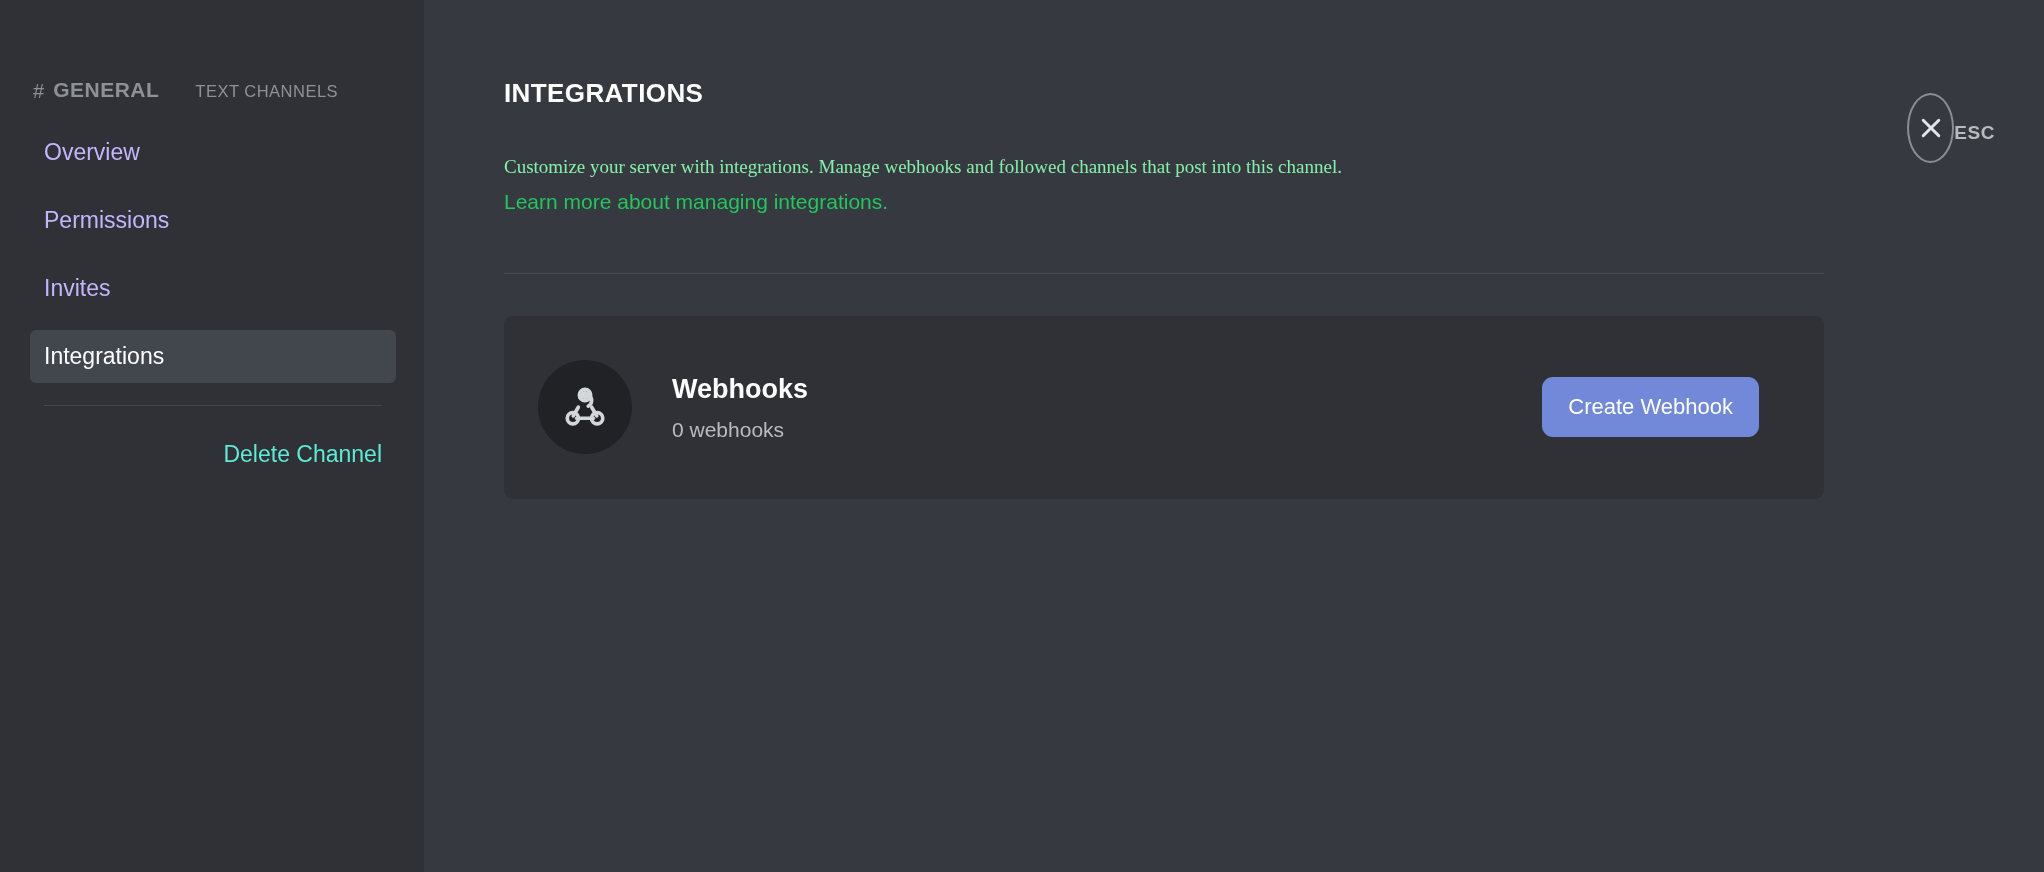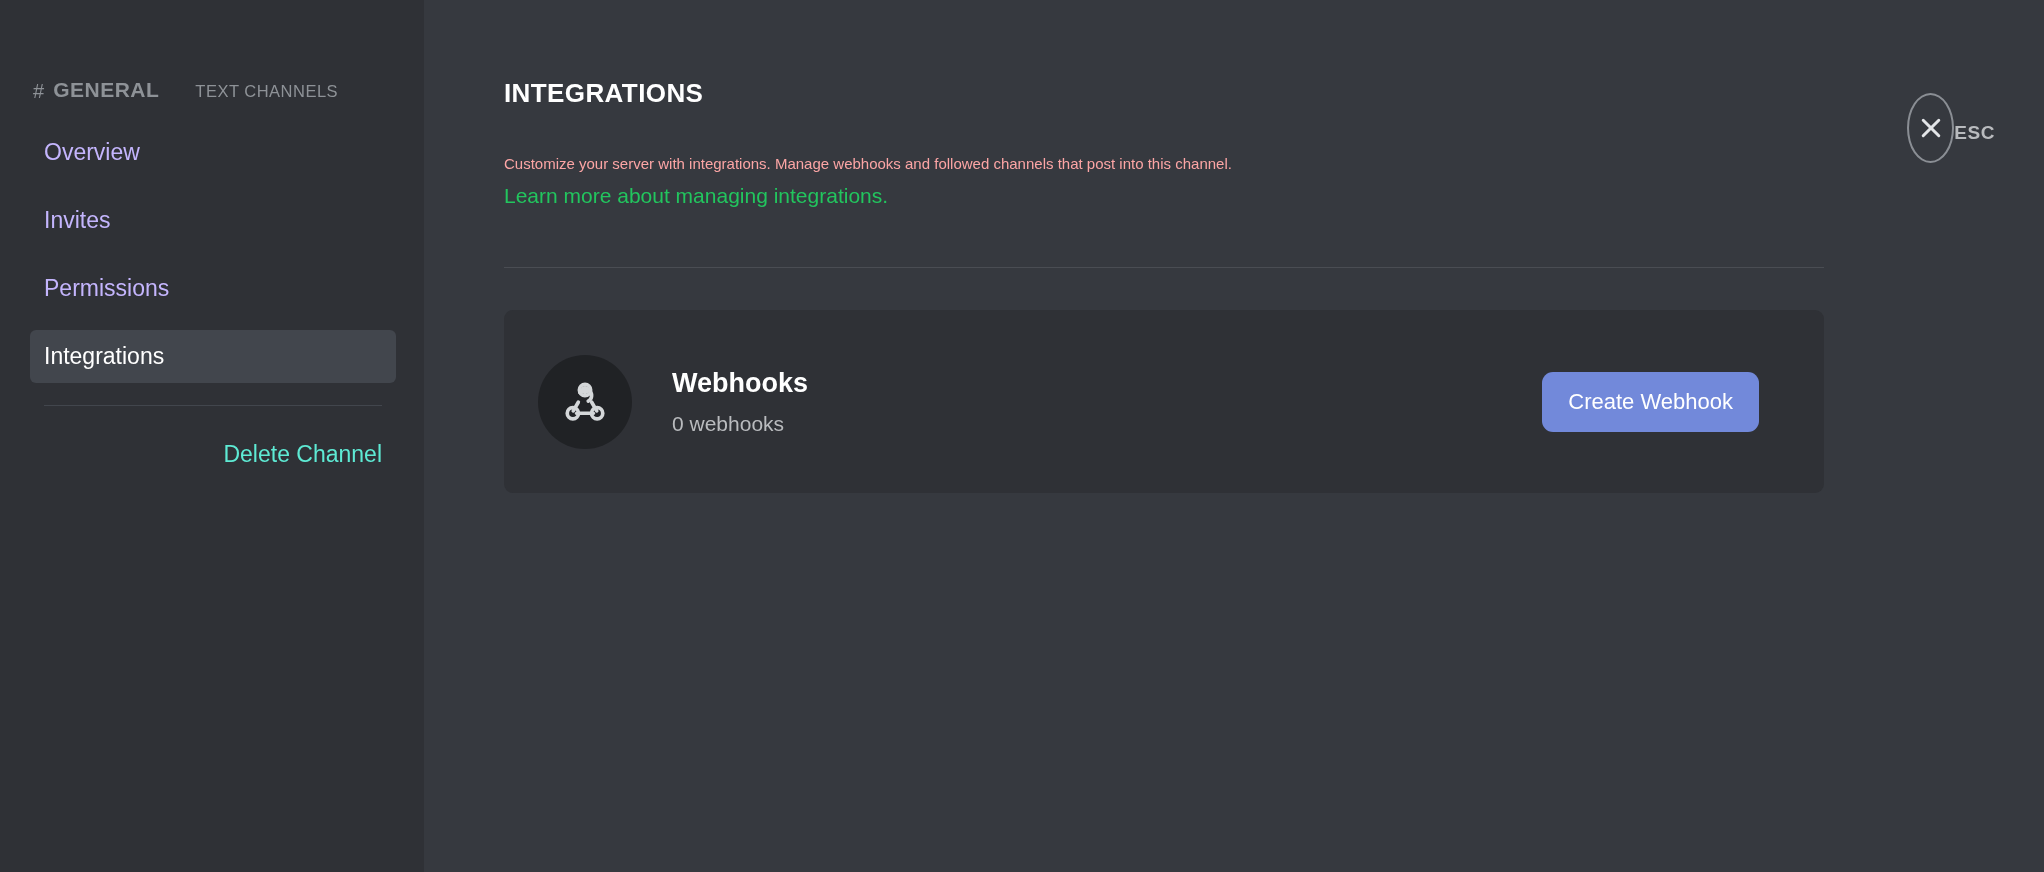--- a/index.html
+++ b/index.html
@@ -122,25 +122,26 @@
   .page-title {
     color: #ffffff;
     font-size: 26px;
     font-weight: 700;
     letter-spacing: 0.4px;
     text-transform: uppercase;
     margin-bottom: 44px;
   }
 
   .page-desc {
-    color: #fca5a5;
-    font-size: 15px;
+    color: #86efac;
+    font-size: 19px;
     line-height: 1.45;
     font-weight: 400;
     max-width: 1330px;
+    font-family: Liberation Serif, serif;
   }
 
   .page-link {
     display: inline-block;
     color: #22c55e;
     font-size: 21px;
     line-height: 1.45;
     text-decoration: none;
     cursor: pointer;
     margin-top: 6px;
@@ -255,22 +256,22 @@
   <nav class="sidebar">
     <div class="sidebar-inner">
 
       <div class="sidebar-header">
         <span class="hash-icon">#</span>
         <span class="channel-name">GENERAL</span>
         <span class="section-label">TEXT CHANNELS</span>
       </div>
 
       <div class="nav-item">Overview</div>
+      <div class="nav-item">Permissions</div>
       <div class="nav-item">Invites</div>
-      <div class="nav-item">Permissions</div>
       <div class="nav-item active">Integrations</div>
 
       <div class="nav-divider"></div>
 
       <div class="nav-item danger">Delete Channel</div>
 
     </div>
   </nav>
 
   <main class="content">

